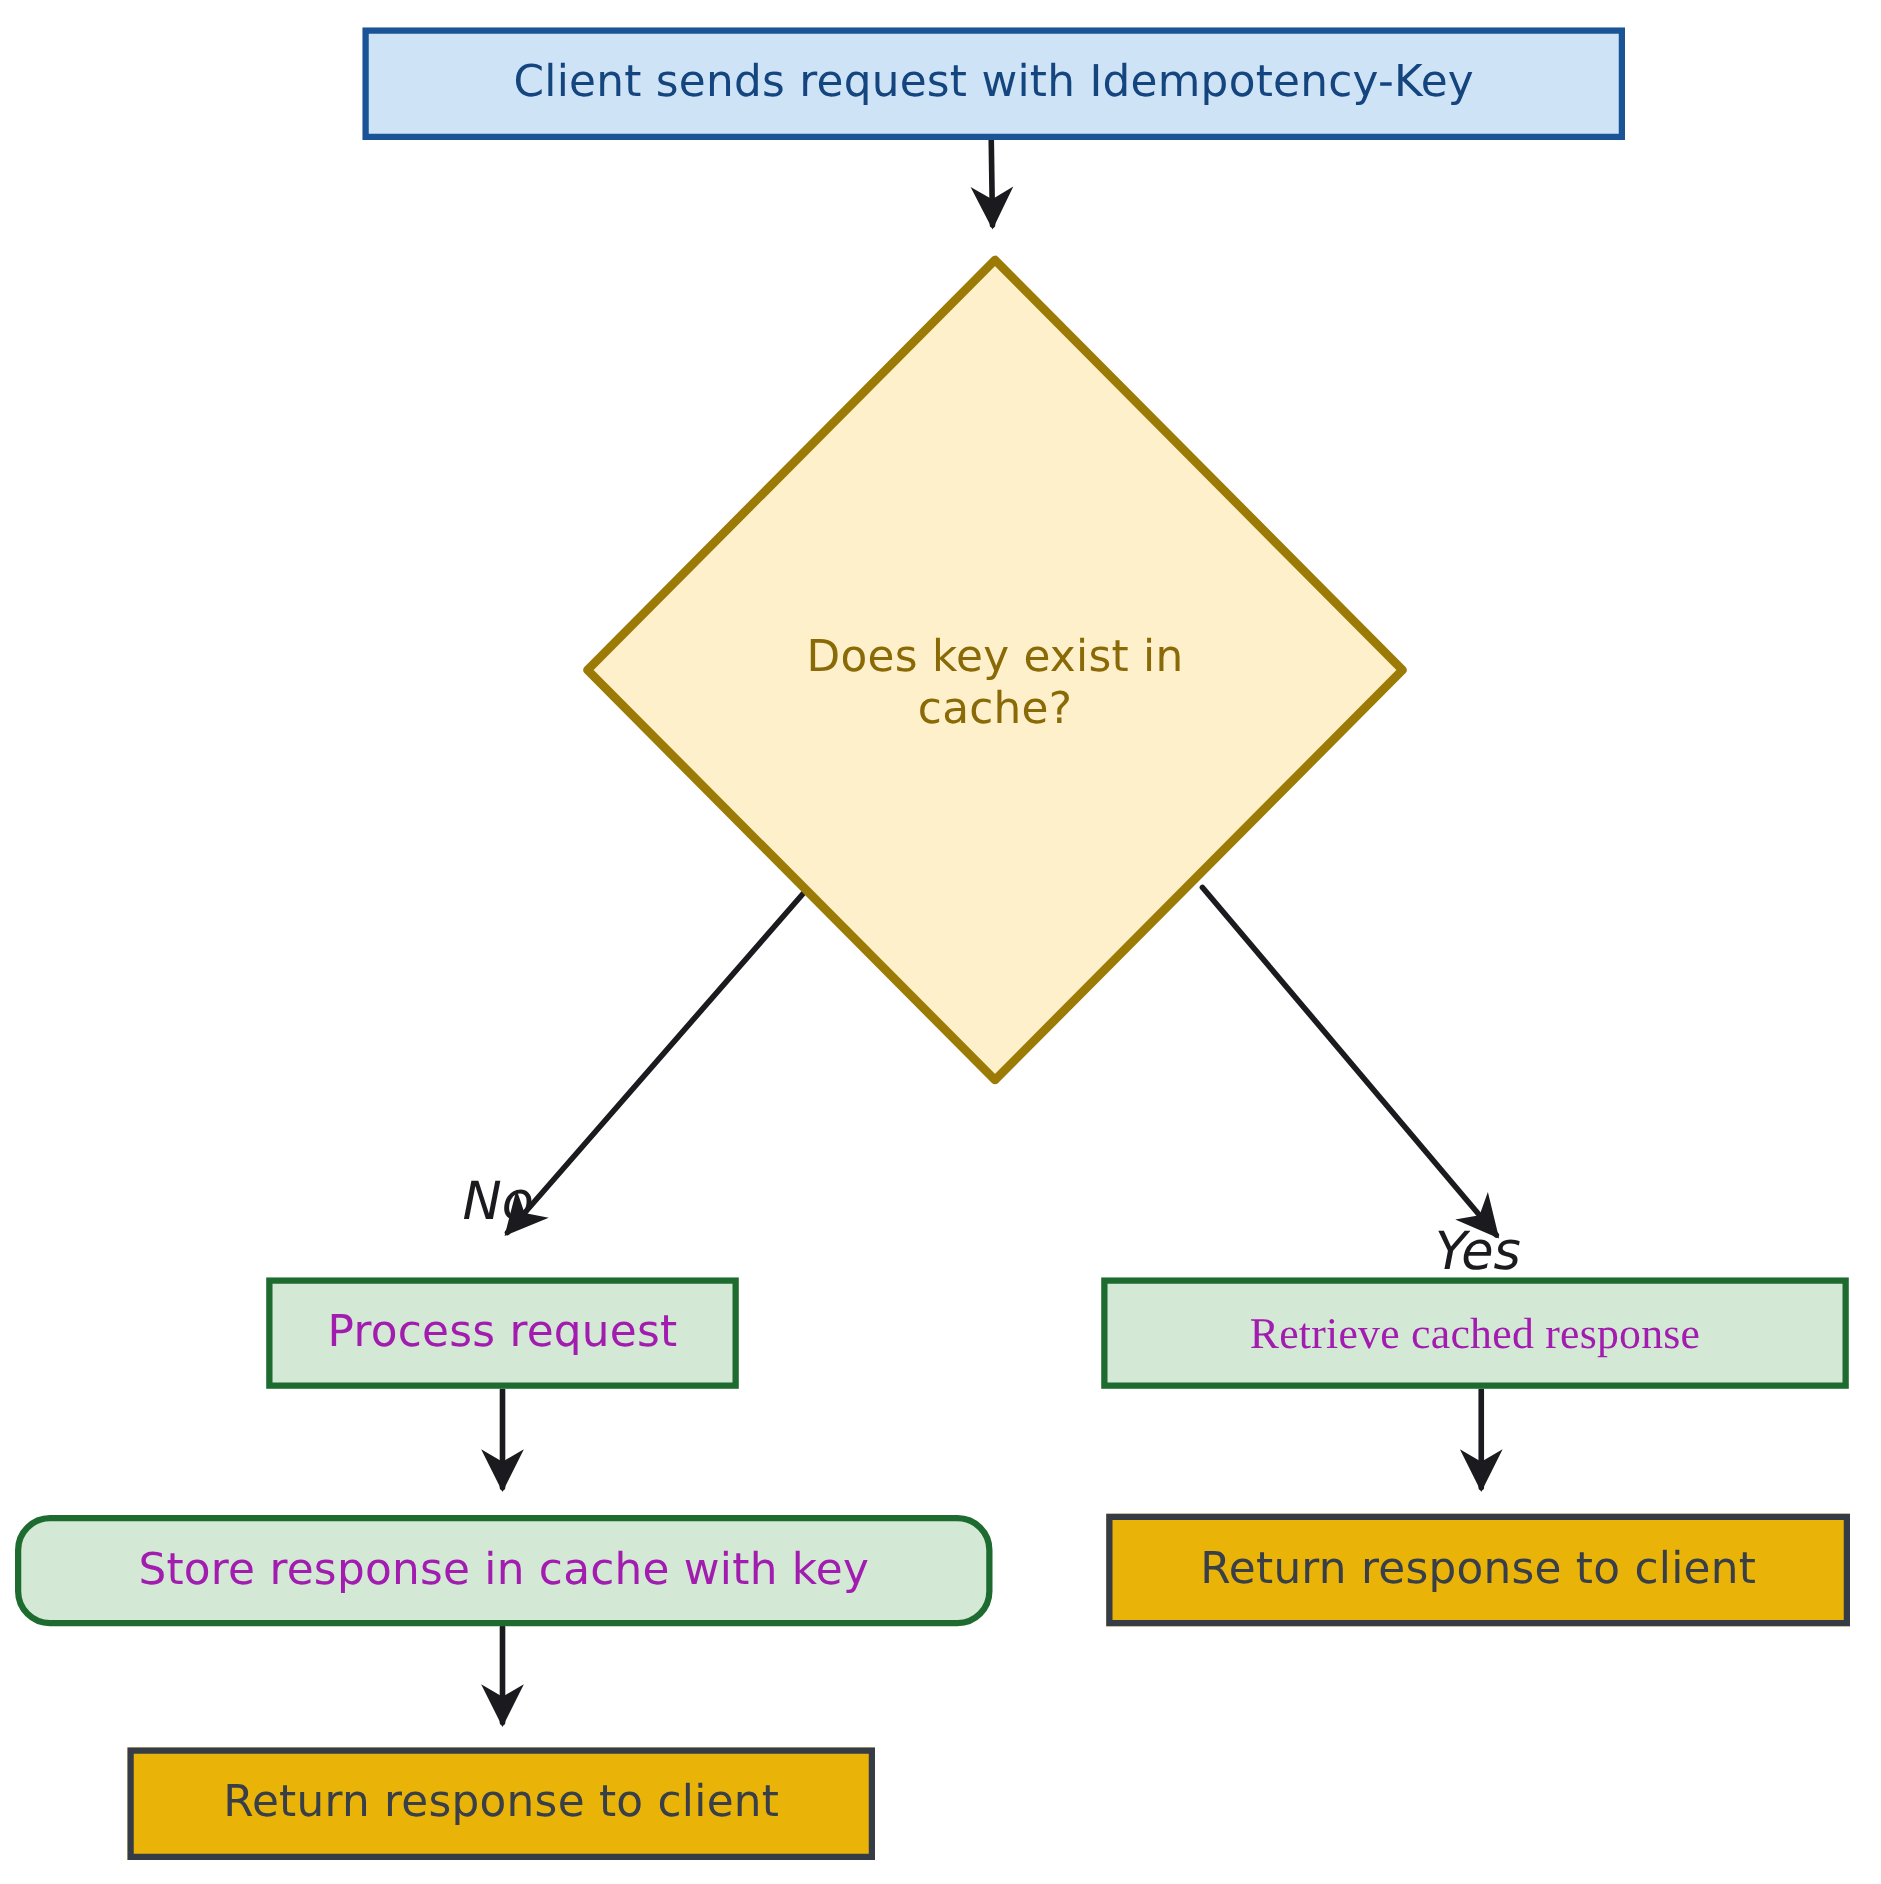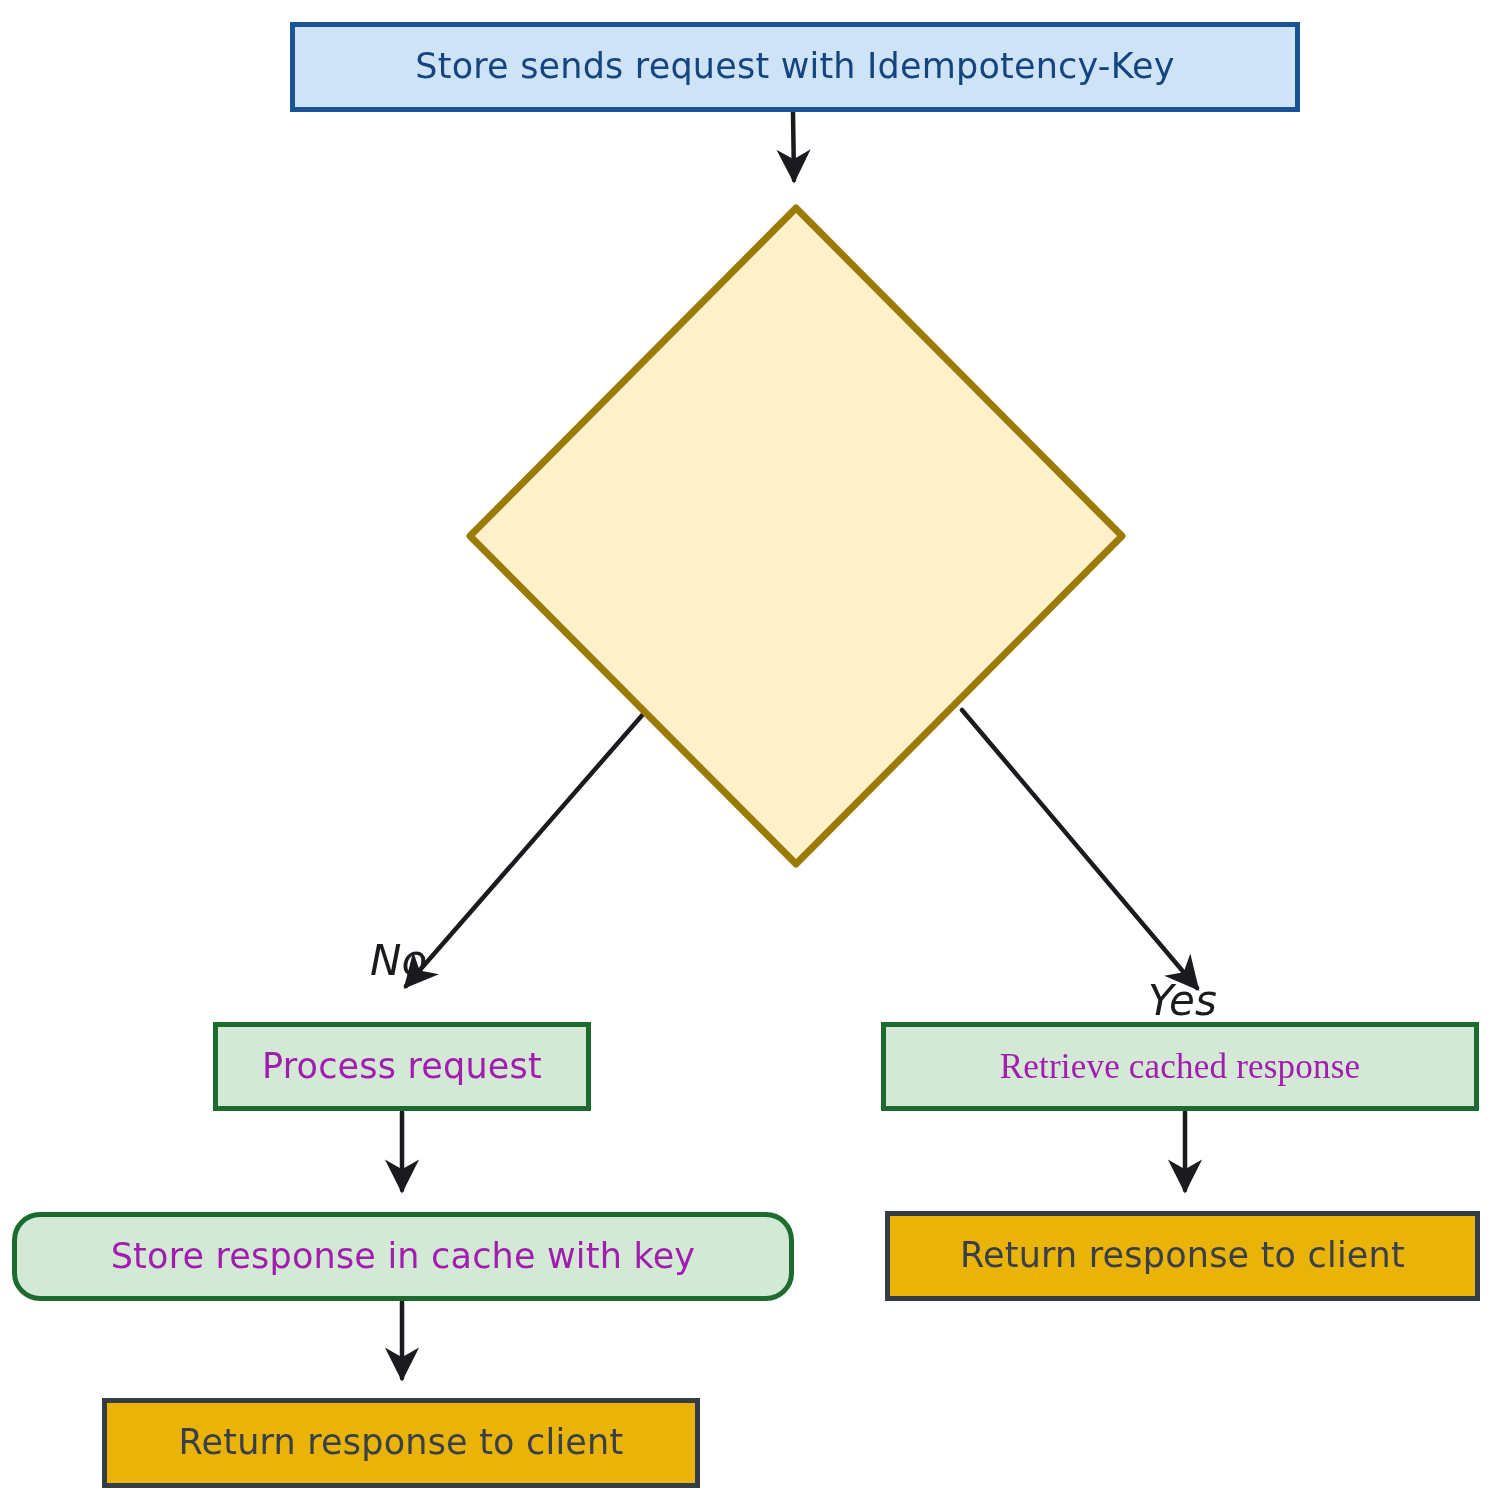--- a/index.html
+++ b/index.html
@@ -122,27 +122,28 @@
     <path d="M962,710 L1197,988" fill="none" stroke="#1b1b1f" stroke-width="4.5" stroke-linecap="round" marker-end="url(#arrowhead)"></path>
 
     <path d="M402,1112 L402,1190" fill="none" stroke="#1b1b1f" stroke-width="4.5" stroke-linecap="round" marker-end="url(#arrowhead)"></path>
 
     <path d="M402,1302 L402,1378" fill="none" stroke="#1b1b1f" stroke-width="4.5" stroke-linecap="round" marker-end="url(#arrowhead)"></path>
 
     <path d="M1185,1112 L1185,1190" fill="none" stroke="#1b1b1f" stroke-width="4.5" stroke-linecap="round" marker-end="url(#arrowhead)"></path>
   </svg>
 
   <div class="node node-blue" style="left:290px; top:22px; width:1010px; height:90px;">
-    <span class="node-label">Store sends request with Idempotency-Key</span>
+    <span class="node-label">Client sends request with Idempotency-Key</span>
   </div>
 
   <div class="node node-diamond">
     <svg class="diamond-shape" viewBox="0 0 660 664" xmlns="http://www.w3.org/2000/svg" preserveAspectRatio="none">
       <polygon points="330,4 656,332 330,660 4,332" fill="#fdf0ca" stroke="#9c7a06" stroke-width="7" stroke-linejoin="round"></polygon>
     </svg>
+    <span class="node-label diamond-text">Does key exist in cache?</span>
   </div>
 
   <div class="edge-label" style="left:370px; top:913px;">No</div>
 
   <div class="edge-label" style="left:1148px; top:953px;">Yes</div>
 
   <div class="node node-green" style="left:213px; top:1022px; width:378px; height:89px;">
     <span class="node-label">Process request</span>
   </div>
 

